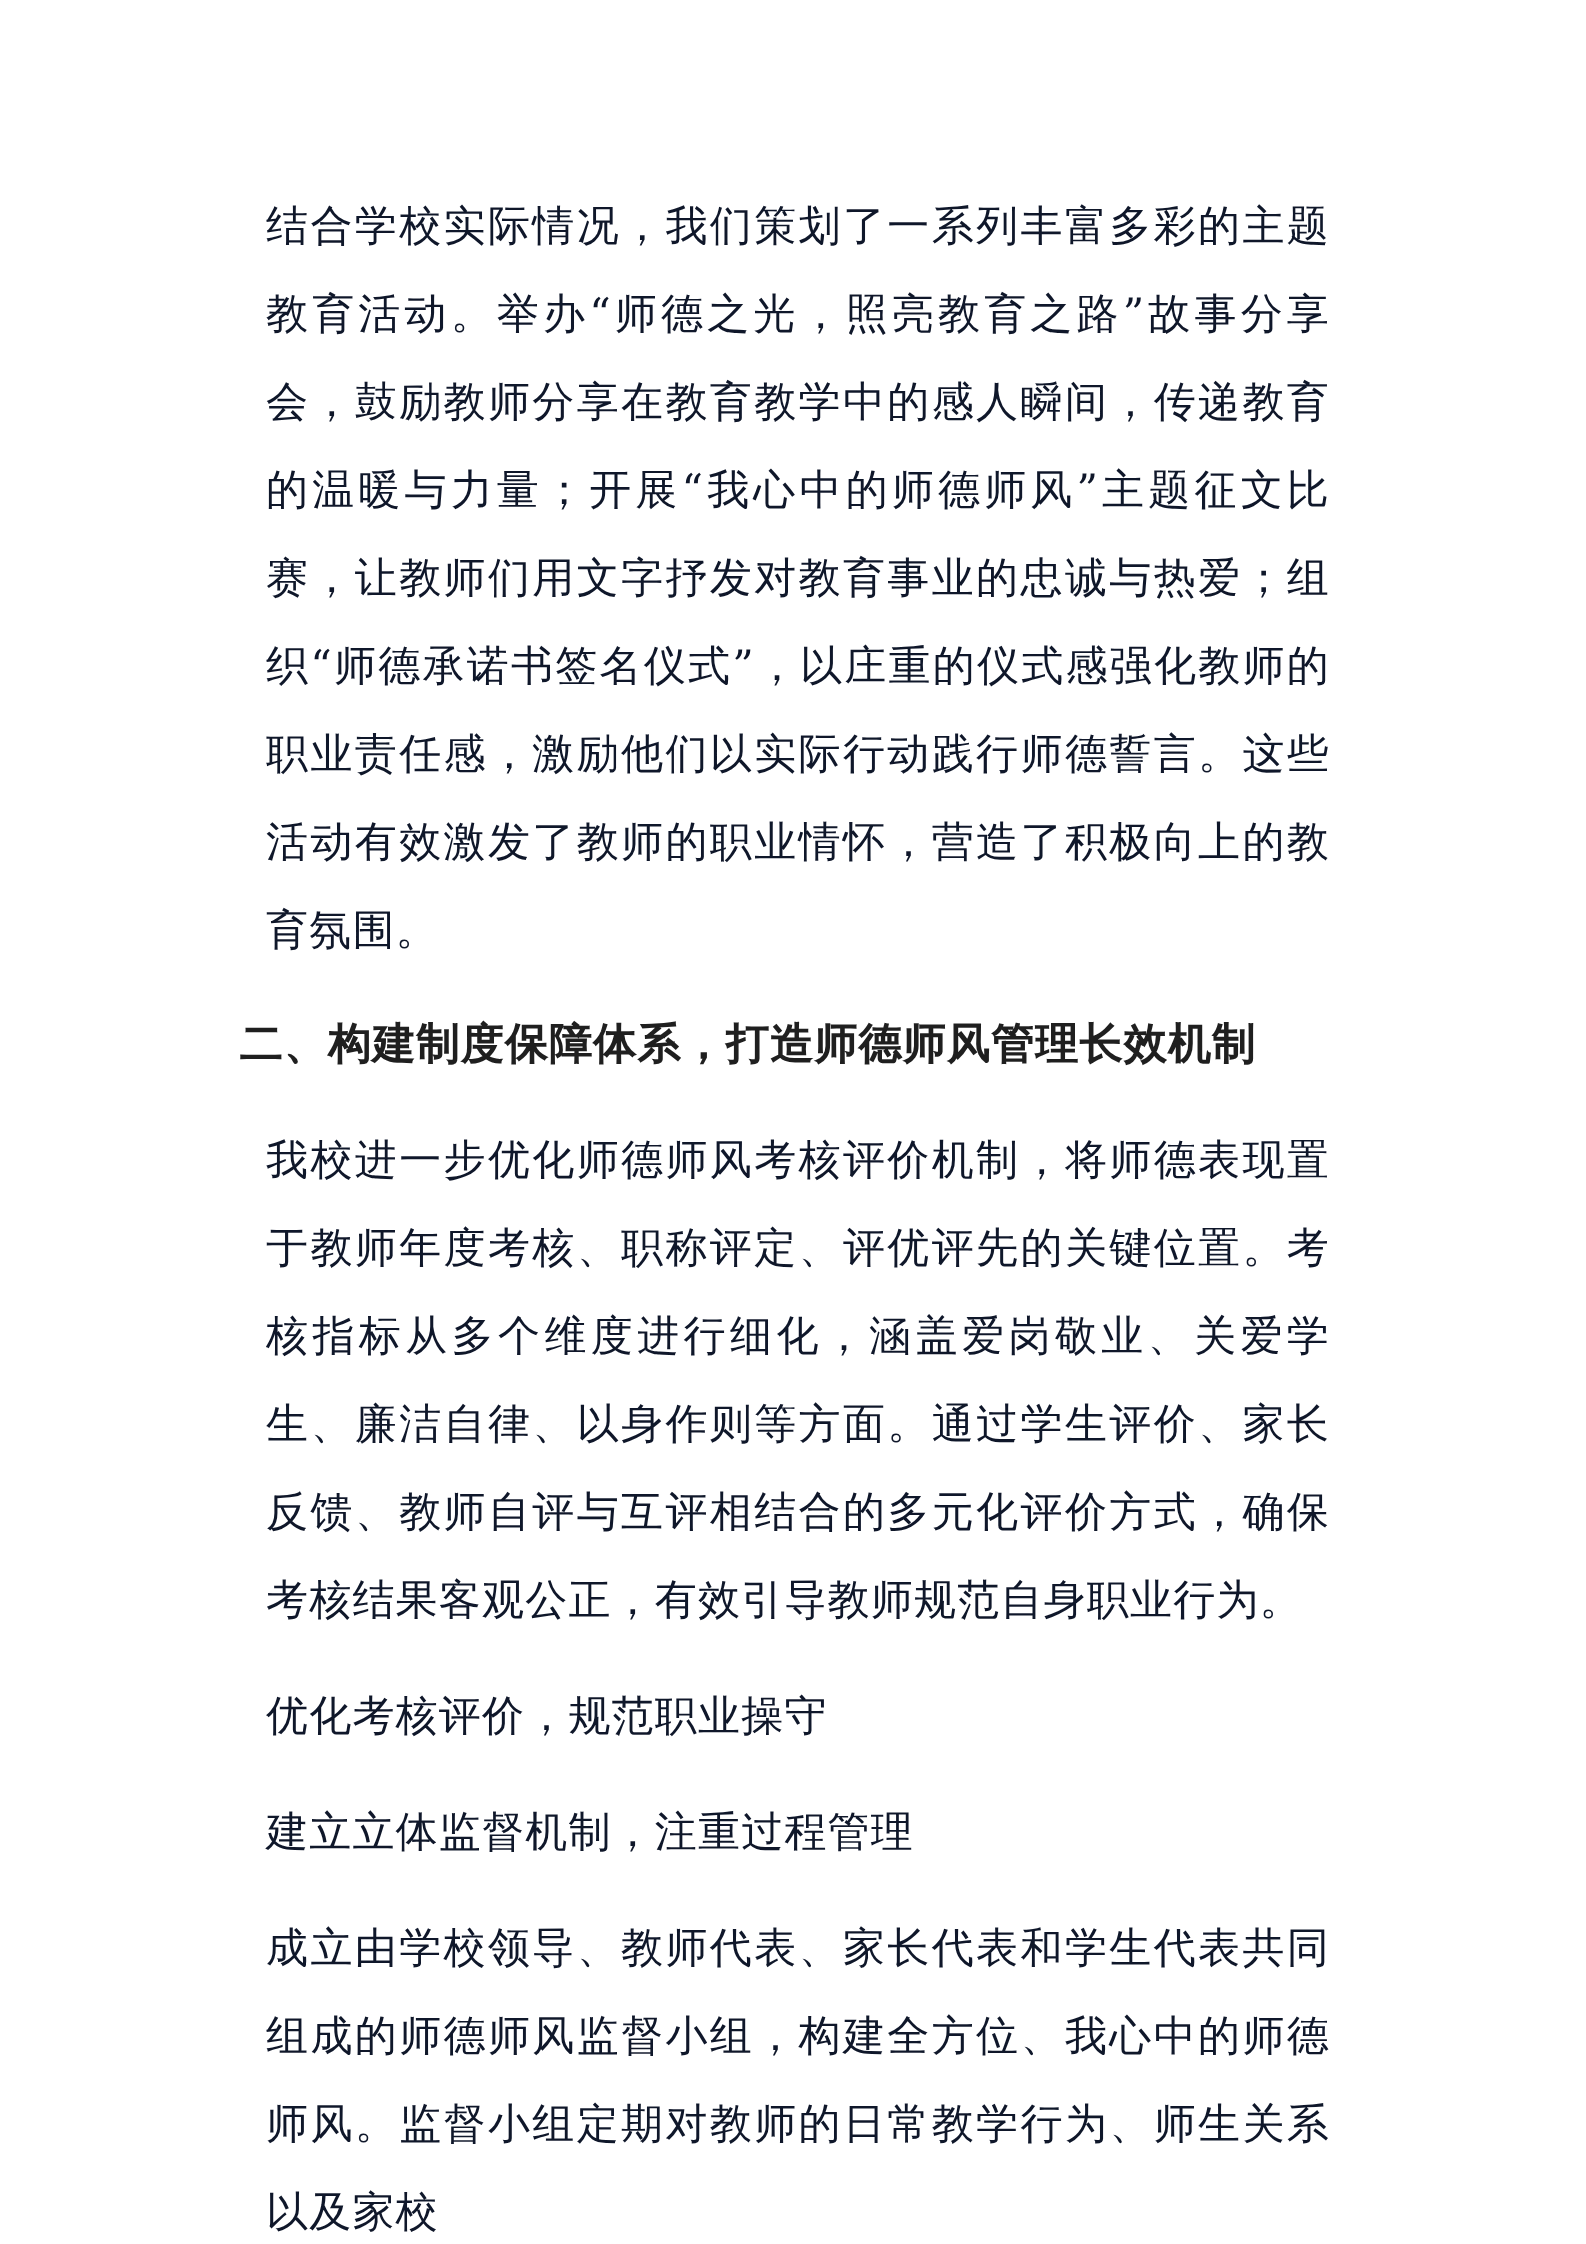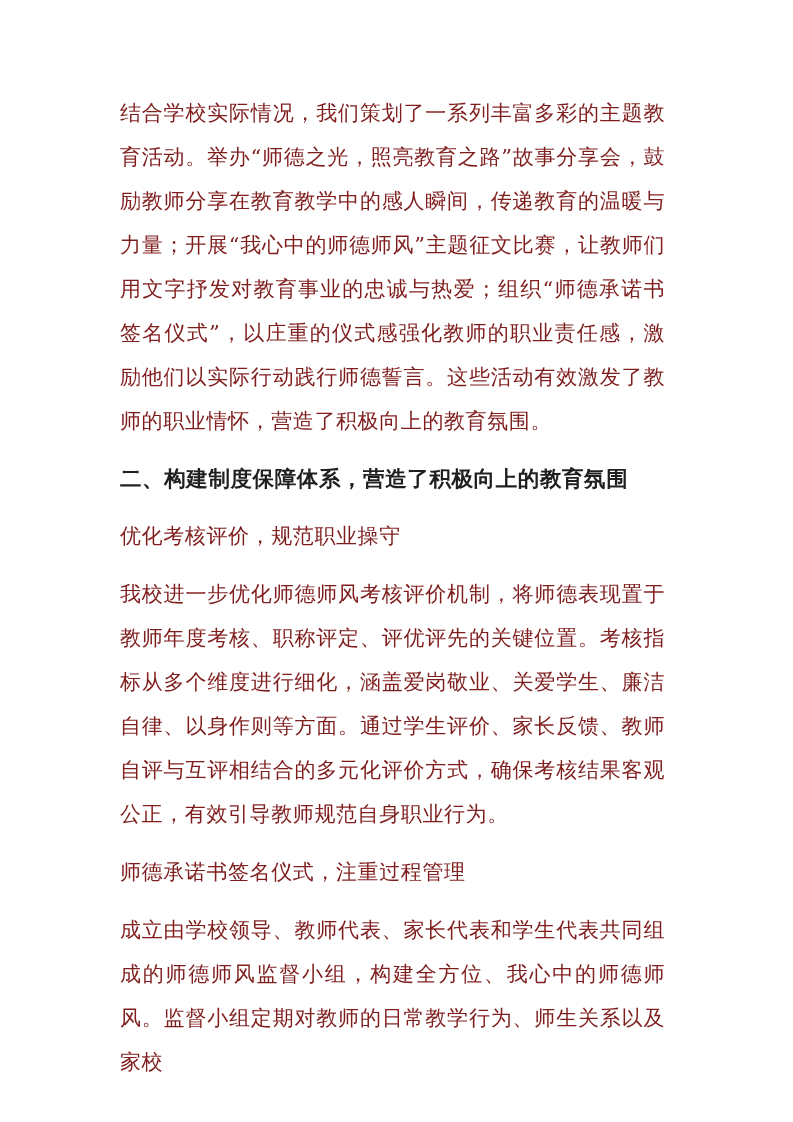--- a/index.html
+++ b/index.html
@@ -15,47 +15,47 @@
   }
   .page {
     box-sizing: border-box;
     width: 793px;
     height: 1122px;
     padding: 91px 128px 0 120px;
     background: #ffffff;
     overflow: hidden;
   }
   .body-text {
-    margin: 0 0 14px 0;
+    margin: 0 0 14px 13px;
     font-size: 21px;
     line-height: 44px;
     letter-spacing: 0.6px;
-    color: #7f1d1d;
+    color: #0f172a;
     text-align: justify;
     text-justify: inter-ideograph;
     word-break: break-all;
   }
   .section-heading {
     margin: 0 0 13px 0;
     font-size: 21.5px;
     line-height: 44px;
     letter-spacing: 0.6px;
     color: #1f1f1f;
     font-weight: bold;
     text-align: left;
   }
 </style>
 </head>
 <body>
 
 <div class="page">
   <p class="body-text">结合学校实际情况，我们策划了一系列丰富多彩的主题教育活动。举办“师德之光，照亮教育之路”故事分享会，鼓励教师分享在教育教学中的感人瞬间，传递教育的温暖与力量；开展“我心中的师德师风”主题征文比赛，让教师们用文字抒发对教育事业的忠诚与热爱；组织“师德承诺书签名仪式”，以庄重的仪式感强化教师的职业责任感，激励他们以实际行动践行师德誓言。这些活动有效激发了教师的职业情怀，营造了积极向上的教育氛围。</p>
 
-  <h2 class="section-heading">二、构建制度保障体系，营造了积极向上的教育氛围</h2>
+  <h2 class="section-heading">二、构建制度保障体系，打造师德师风管理长效机制</h2>
+
+  <p class="body-text">我校进一步优化师德师风考核评价机制，将师德表现置于教师年度考核、职称评定、评优评先的关键位置。考核指标从多个维度进行细化，涵盖爱岗敬业、关爱学生、廉洁自律、以身作则等方面。通过学生评价、家长反馈、教师自评与互评相结合的多元化评价方式，确保考核结果客观公正，有效引导教师规范自身职业行为。</p>
 
   <p class="body-text">优化考核评价，规范职业操守</p>
 
-  <p class="body-text">我校进一步优化师德师风考核评价机制，将师德表现置于教师年度考核、职称评定、评优评先的关键位置。考核指标从多个维度进行细化，涵盖爱岗敬业、关爱学生、廉洁自律、以身作则等方面。通过学生评价、家长反馈、教师自评与互评相结合的多元化评价方式，确保考核结果客观公正，有效引导教师规范自身职业行为。</p>
-
-  <p class="body-text">师德承诺书签名仪式，注重过程管理</p>
+  <p class="body-text">建立立体监督机制，注重过程管理</p>
 
   <p class="body-text">成立由学校领导、教师代表、家长代表和学生代表共同组成的师德师风监督小组，构建全方位、我心中的师德师风。监督小组定期对教师的日常教学行为、师生关系以及家校</p>
 </div>
 
 </body></html>

